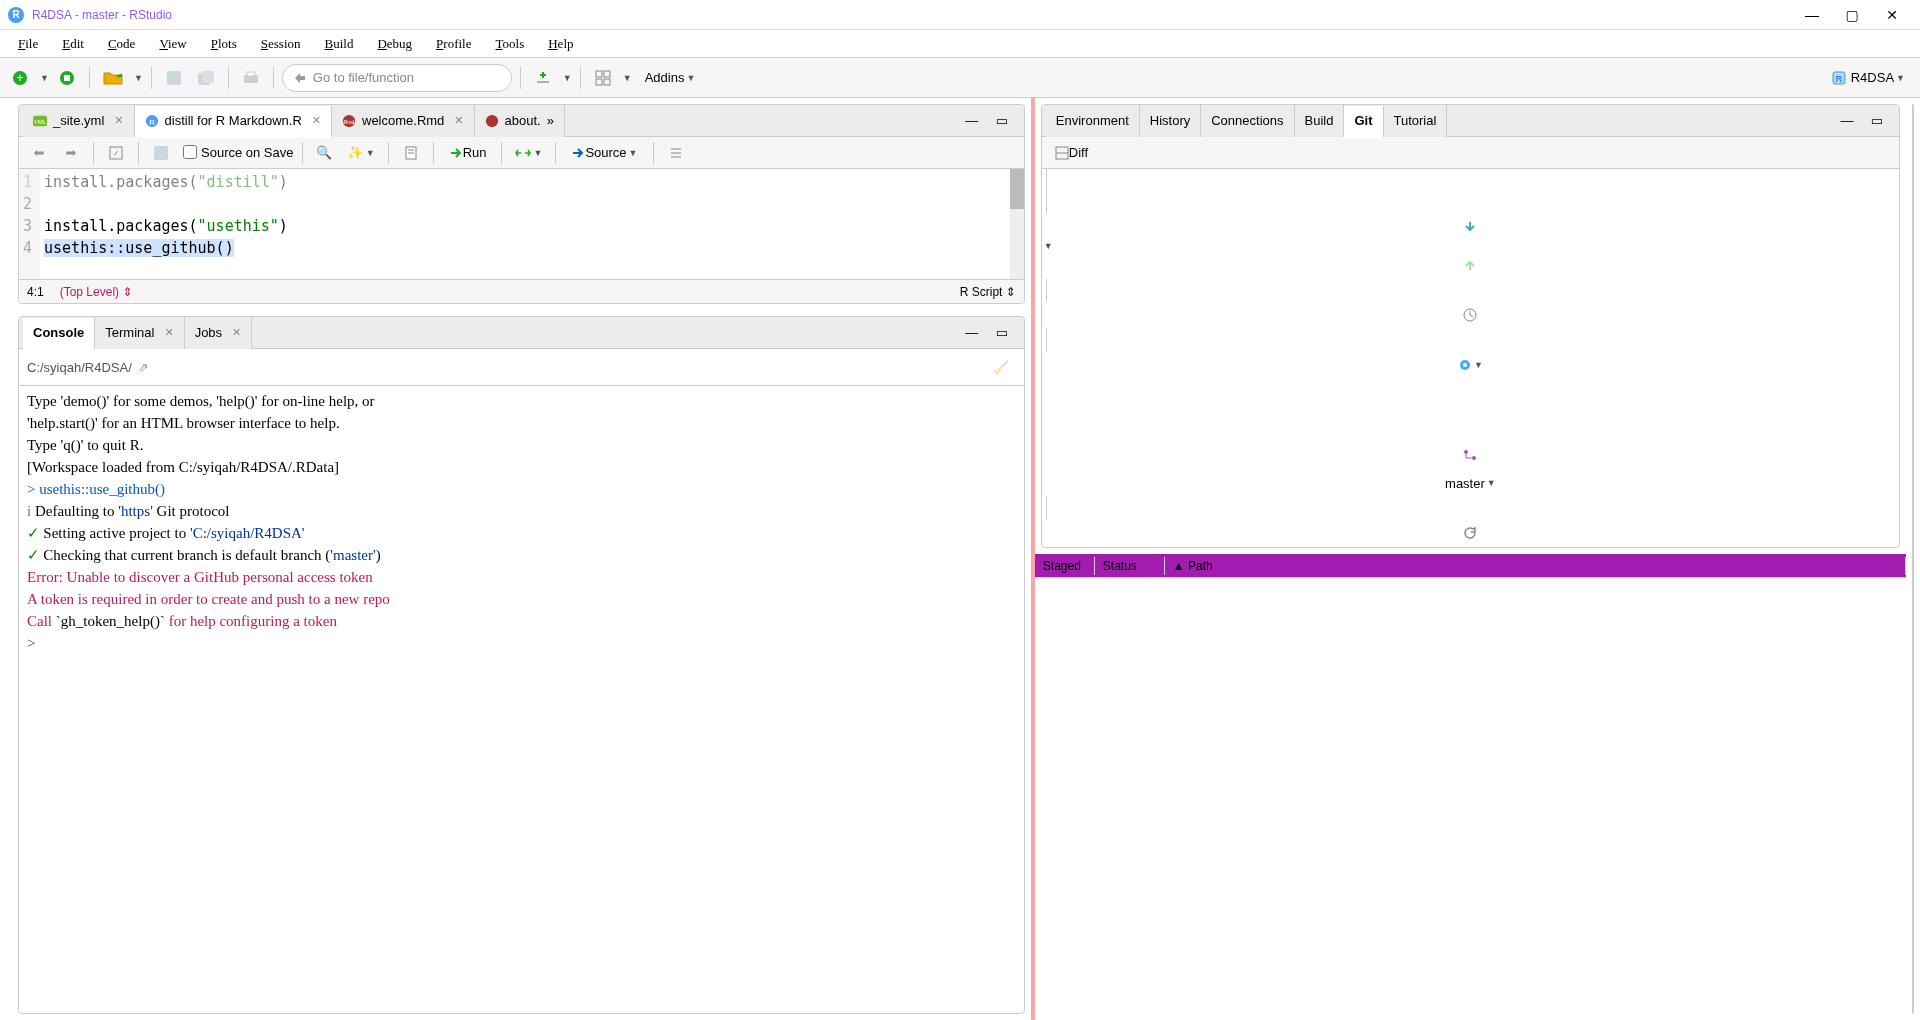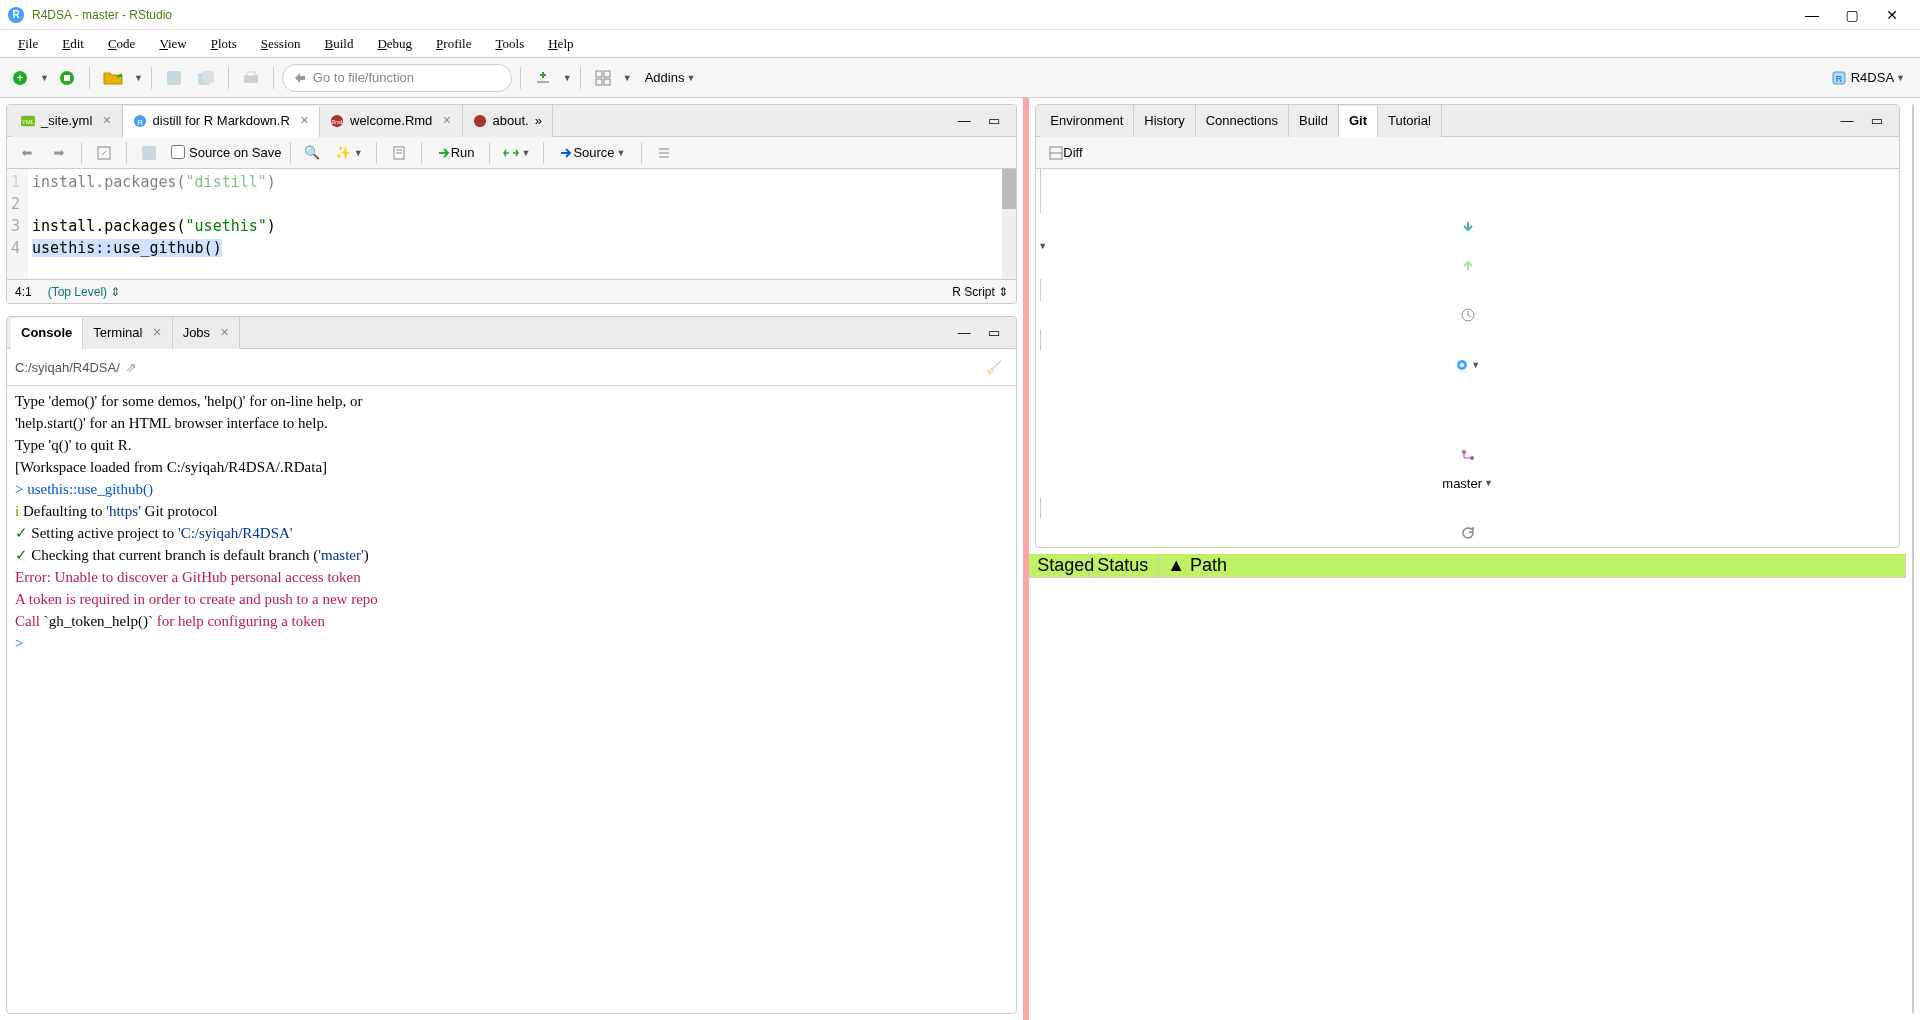--- a/index.html
+++ b/index.html
@@ -1,29 +1,29 @@
 <!DOCTYPE html>
 <html><head>
 <meta charset="utf-8">
 <style>
 * { box-sizing: border-box; margin: 0; padding: 0; }
 body { font-family: "Segoe UI", Arial, sans-serif; font-size: 13px; background: #fff; color: #000; overflow: hidden; }
 .titlebar { height: 30px; display: flex; align-items: center; padding: 0 8px; border-bottom: 1px solid #ddd; }
 .titlebar .app-icon { width: 16px; height: 16px; background: #4a9eff; border-radius: 50%; display: inline-flex; align-items: center; justify-content: center; color: #fff; font-size: 10px; font-weight: bold; margin-right: 8px; }
-.titlebar .title-text { flex: 1; font-size: 12px; color: #4d7c0f; }
+.titlebar .title-text { flex: 1; font-size: 12px; color: #8b5cf6; }
 .titlebar .win-ctrl { width: 40px; text-align: center; font-size: 14px; cursor: pointer; }
 .menubar { height: 28px; display: flex; align-items: center; padding: 0 6px; border-bottom: 1px solid #ccc; font-family: Liberation Serif, serif; }
 .menubar .mitem { padding: 4px 12px; cursor: pointer; }
 .menubar .mitem u { text-decoration: underline; }
 .toolbar { height: 40px; display: flex; align-items: center; padding: 0 6px; border-bottom: 1px solid #ccc; gap: 4px; background: #f6f6f6; }
 .tbtn { display: inline-flex; align-items: center; justify-content: center; min-width: 28px; height: 28px; border: 1px solid transparent; border-radius: 3px; cursor: pointer; padding: 0 4px; }
 .sep { width: 1px; height: 22px; background: #ccc; margin: 0 4px; }
 .goto { display: flex; align-items: center; border: 1px solid #ccc; border-radius: 14px; padding: 2px 10px; width: 230px; color: #888; height: 28px; background: #fff; }
 .main { display: flex; height: calc(100vh - 98px); }
-.left { width: 54%; display: flex; flex-direction: column; border-right: 6px solid #fca5a5; }
+.left { width: 54%; display: flex; flex-direction: column; border-right: 4px solid #fca5a5; margin-left: 12px; }
 .right { width: 46%; display: flex; flex-direction: column; }
 .pane { border: 1px solid #ccc; margin: 6px; border-radius: 4px; background: #fff; display: flex; flex-direction: column; overflow: hidden; }
 .tabrow { display: flex; align-items: center; background: #ececec; border-bottom: 1px solid #ccc; padding: 0 4px; height: 32px; }
 .tab { display: flex; align-items: center; padding: 4px 10px; background: #ececec; border-right: 1px solid #ccc; cursor: pointer; gap: 6px; height: 32px; }
 .tab.active { background: #fff; border-bottom: 2px solid #fff; position: relative; top: 1px; }
 .tab .close-x { font-size: 11px; color: #888; margin-left: 4px; }
 .tab-spacer { flex: 1; }
 .pane-ctrls { display: flex; gap: 2px; padding: 0 4px; align-items: center; }
 .subtoolbar { display: flex; align-items: center; padding: 2px 6px; gap: 4px; border-bottom: 1px solid #ccc; height: 32px; background: #f6f6f6; }
 .editor { font-family: Consolas, monospace; font-size: 15px; padding: 0; display: flex; flex: 1; overflow: hidden; position: relative; }
@@ -34,21 +34,21 @@
 .statusbar { height: 24px; border-top: 1px solid #ccc; display: flex; align-items: center; padding: 0 8px; font-size: 12px; background: #f6f6f6; }
 .statusbar .sb-right { margin-left: auto; display: flex; gap: 4px; }
 .console-body { font-family: Liberation Serif, serif; font-size: 15px; padding: 4px 8px; flex: 1; overflow: hidden; white-space: pre-wrap; line-height: 22px; }
 .c-blue { color: #0055cc; }
 .c-darkblue { color: #003399; }
 .c-green { color: #008000; }
 .c-red { color: #be185d; }
 .c-olive { color: #998000; }
 .small-icon { width: 14px; height: 14px; }
 .path { padding: 4px 8px; border-bottom: 1px solid #ccc; color: #555; font-size: 13px; display: flex; align-items: center; gap: 6px; }
-.git-cols { display: flex; border-bottom: 1px solid #ccc; background: #bef264; font-size: 18px; height: 24px; align-items: center; }
+.git-cols { display: flex; border-bottom: 1px solid #ccc; background: #a21caf; font-size: 12px; height: 24px; align-items: center; }
 .git-cols div { padding: 2px 8px; border-right: 1px solid #ccc; }
 .files-toolbar { display: flex; align-items: center; gap: 10px; padding: 4px 8px; border-bottom: 1px solid #ccc; }
 .breadcrumb { padding: 4px 8px; border-bottom: 1px solid #ccc; display: flex; align-items: center; gap: 6px; }
 .files-header { display: flex; border-bottom: 1px solid #ccc; background: #f0f0f0; font-size: 12px; height: 24px; align-items: center; }
 .fh-check { width: 40px; }
 .fh-icon { width: 30px; }
 .fh-name { flex: 1; padding-left: 4px; }
 .dropdown-caret { font-size: 9px; color: #555; margin-left: 2px; }
 .chk { width: 14px; height: 14px; }
 svg { display: block; }
@@ -278,21 +278,21 @@
           <div class="code-line"></div>
           <div class="code-line">install.packages(<span class="kw-string">"usethis"</span>)</div>
           <div class="code-line"><span class="hl-sel">usethis<span class="kw-blue">::</span>use_github()</span></div>
         </div>
         <div style="width:14px;background:#eee;position:relative">
             <div style="position:absolute;top:0;width:100%;height:40px;background:#bbb"></div>
           </div>
       </div>
       <div class="statusbar">
         <span>4:1</span>
-        <span style="margin-left:16px;color:#0f766e"><span>(Top Level)</span> ⇕</span>
+        <span style="margin-left:16px;color:#be185d"><span>(Top Level)</span> ⇕</span>
         <span class="sb-right">
             <span><span>R Script</span> ⇕</span>
           </span>
       </div>
     </div>
 
     <div class="pane" style="flex:1">
       <div class="tabrow">
         <div class="tab active">
             <b>Console</b>

